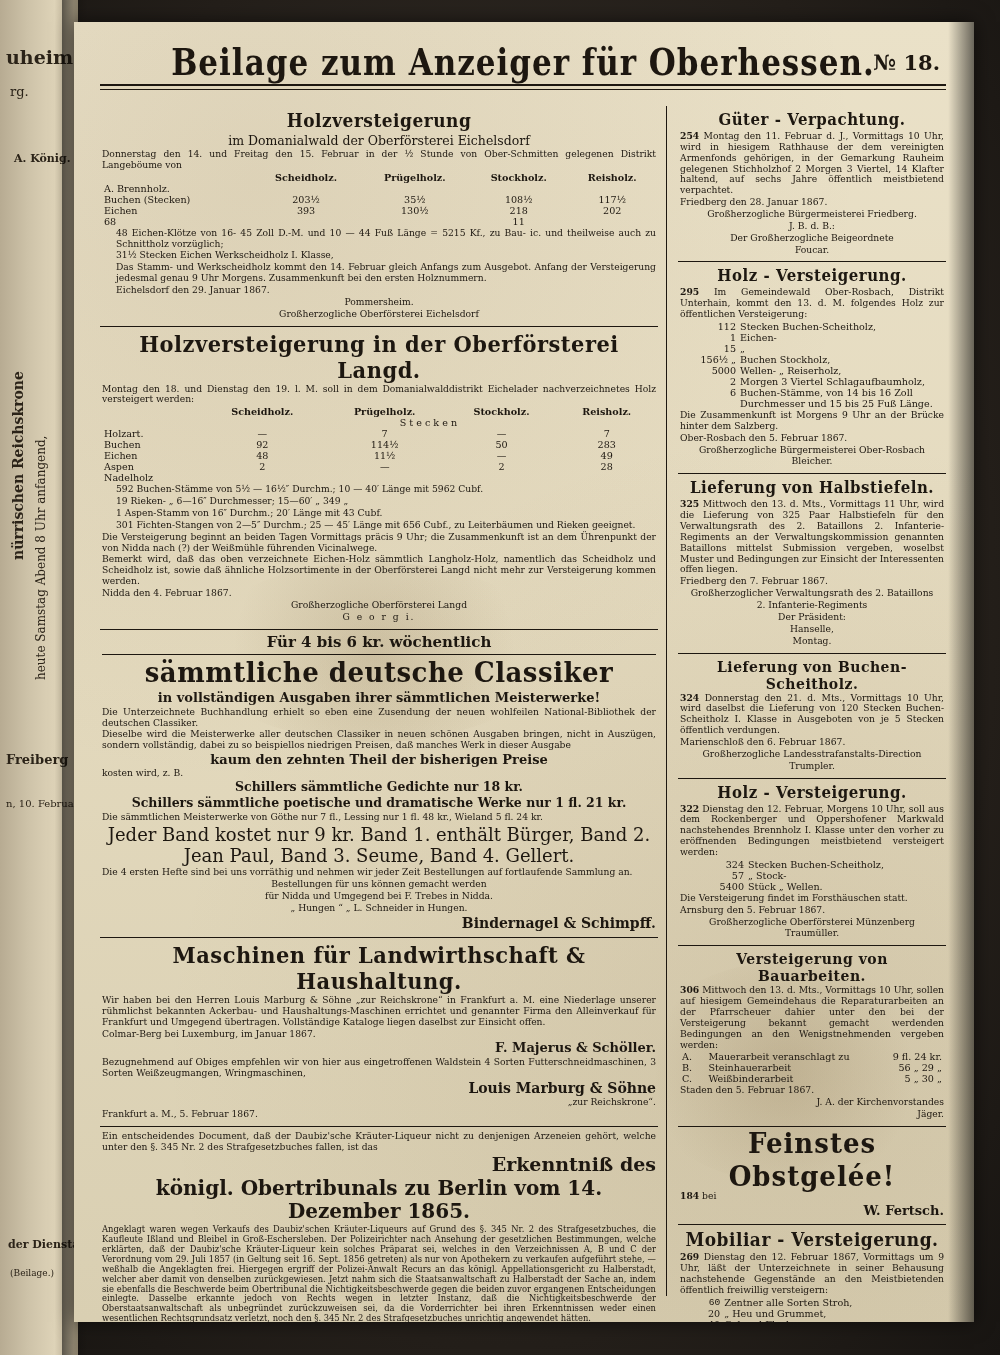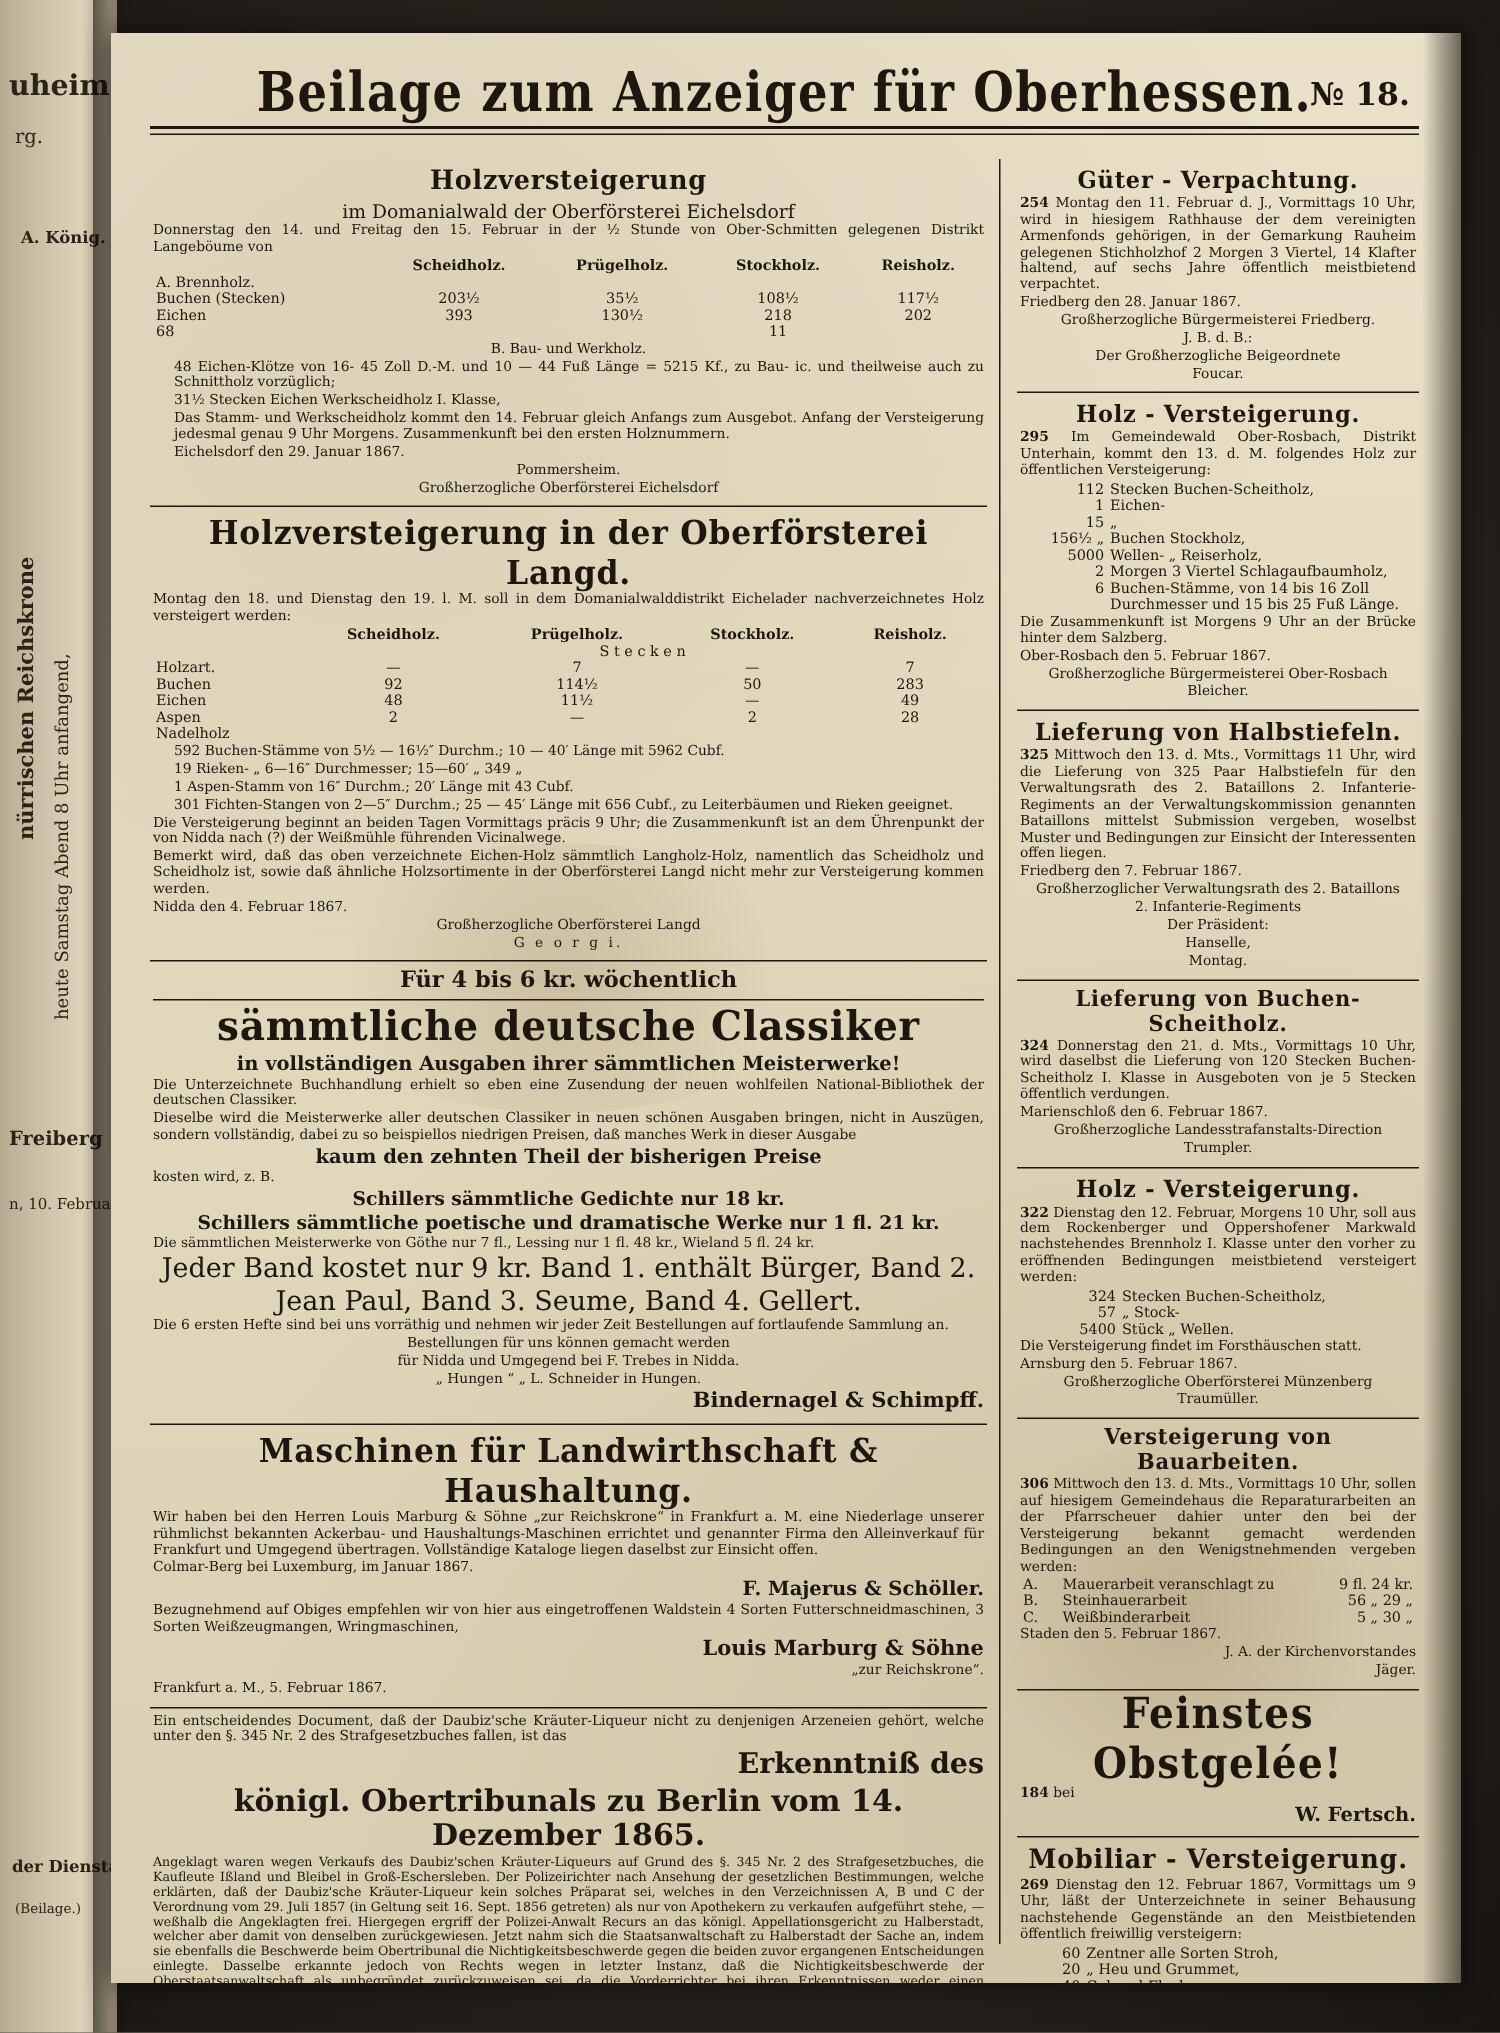--- a/index.html
+++ b/index.html
@@ -171,21 +171,20 @@
             </tr>
             <tr>
               <td class="l">68</td>
               <td></td>
               <td></td>
               <td>11</td>
               <td></td>
             </tr>
           </tbody>
             </table>
-          <p class="c small">B. Bau- und Werkholz.</p>
           <p class="small leftindent">48 Eichen-Klötze von 16- 45 Zoll D.-M. und 10 — 44 Fuß Länge = 5215 Kf., zu Bau- ic. und theilweise auch zu Schnittholz vorzüglich;</p>
           <p class="small leftindent">31½ Stecken Eichen Werkscheidholz I. Klasse,</p>
           <p class="small leftindent">Das Stamm- und Werkscheidholz kommt den 14. Februar gleich Anfangs zum Ausgebot. Anfang der Versteigerung jedesmal genau 9 Uhr Morgens. Zusammenkunft bei den ersten Holznummern.</p>
           <p class="small leftindent">Eichelsdorf den 29. Januar 1867.</p>
           <p class="c small">Pommersheim.</p>
           <p class="c small">Großherzogliche Oberförsterei Eichelsdorf</p>
         </div>
 
         <div class="blk">
           <h2 class="hd big">Holzversteigerung in der Oberförsterei Langd.</h2>
@@ -257,21 +256,21 @@
           <h2 class="hd huge">sämmtliche deutsche Classiker</h2>
           <p class="c" style="font-size:13px;font-weight:bold;">in vollständigen Ausgaben ihrer sämmtlichen Meisterwerke!</p>
           <p class="small">Die Unterzeichnete Buchhandlung erhielt so eben eine Zusendung der neuen wohlfeilen National-Bibliothek der deutschen Classiker.</p>
           <p class="small">Dieselbe wird die Meisterwerke aller deutschen Classiker in neuen schönen Ausgaben bringen, nicht in Auszügen, sondern vollständig, dabei zu so beispiellos niedrigen Preisen, daß manches Werk in dieser Ausgabe</p>
           <p class="c" style="font-size:13px;font-weight:bold;">kaum den zehnten Theil der bisherigen Preise</p>
           <p class="small">kosten wird, z. B.</p>
           <p class="c" style="font-size:12.5px;font-weight:bold;">Schillers sämmtliche Gedichte nur 18 kr.</p>
           <p class="c" style="font-size:12.5px;font-weight:bold;">Schillers sämmtliche poetische und dramatische Werke nur 1 fl. 21 kr.</p>
           <p class="small">Die sämmtlichen Meisterwerke von Göthe nur 7 fl., Lessing nur 1 fl. 48 kr., Wieland 5 fl. 24 kr.</p>
           <p class="c" style="font-size:18px;font-weight:normal;">Jeder Band kostet nur 9 kr. Band 1. enthält Bürger, Band 2. Jean Paul, Band 3. Seume, Band 4. Gellert.</p>
-          <p class="small">Die 6 ersten Hefte sind bei uns vorräthig und nehmen wir jeder Zeit Bestellungen auf fortlaufende Sammlung an.</p>
+          <p class="small">Die 4 ersten Hefte sind bei uns vorräthig und nehmen wir jeder Zeit Bestellungen auf fortlaufende Sammlung an.</p>
           <p class="c small">Bestellungen für uns können gemacht werden</p>
           <p class="c small">für Nidda und Umgegend bei F. Trebes in Nidda.</p>
           <p class="c small">„ Hungen “   „   L. Schneider in Hungen.</p>
           <p class="sig" style="font-size:14px;">Bindernagel &amp; Schimpff.</p>
         </div>
 
         <div class="blk">
           <h2 class="hd big">Maschinen für Landwirthschaft &amp; Haushaltung.</h2>
           <p class="small">Wir haben bei den Herren Louis Marburg &amp; Söhne „zur Reichskrone“ in Frankfurt a. M. eine Niederlage unserer rühmlichst bekannten Ackerbau- und Haushaltungs-Maschinen errichtet und genannter Firma den Alleinverkauf für Frankfurt und Umgegend übertragen. Vollständige Kataloge liegen daselbst zur Einsicht offen.</p>
           <p class="small">Colmar-Berg bei Luxemburg, im Januar 1867.</p>
@@ -445,21 +444,21 @@
 
         <div class="blk noline">
           <h2 class="hd" style="font-size:17px;">Mobiliar - Versteigerung.</h2>
           <p class="small">
             <b>269</b>
             <span>Dienstag den 12. Februar 1867, Vormittags um 9 Uhr, läßt der Unterzeichnete in seiner Behausung nachstehende Gegenstände an den Meistbietenden öffentlich freiwillig versteigern:</span>
           </p>
           <table class="t">
             <tbody>
                 <tr>
-                  <td style="width:16%;text-align:right;">60</td>
+                  <td style="width:16%;text-align:right;font-family:Liberation Mono, monospace;">60</td>
                   <td class="l">Zentner alle Sorten Stroh,</td>
                 </tr>
             <tr>
                   <td style="text-align:right;">20</td>
                   <td class="l">„  Heu und Grummet,</td>
                 </tr>
             <tr>
                   <td style="text-align:right;">40</td>
                   <td class="l">Gebund Flachs,</td>
                 </tr>

